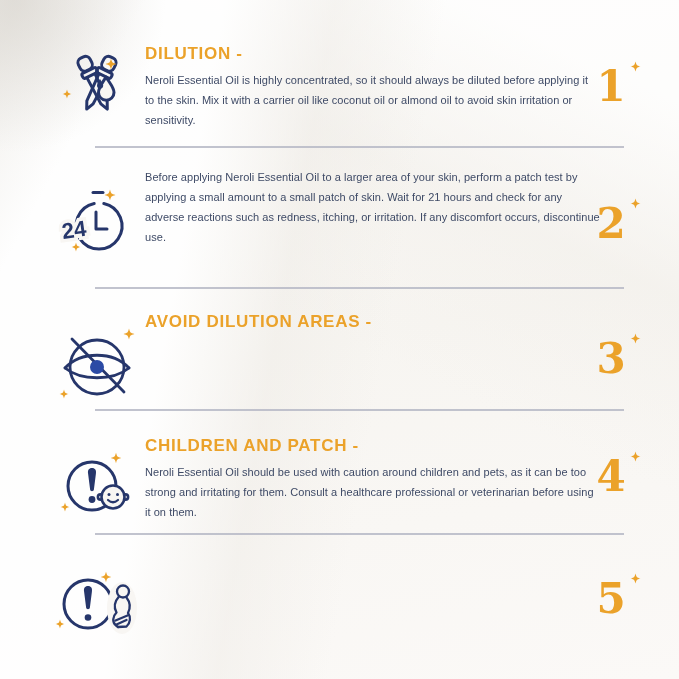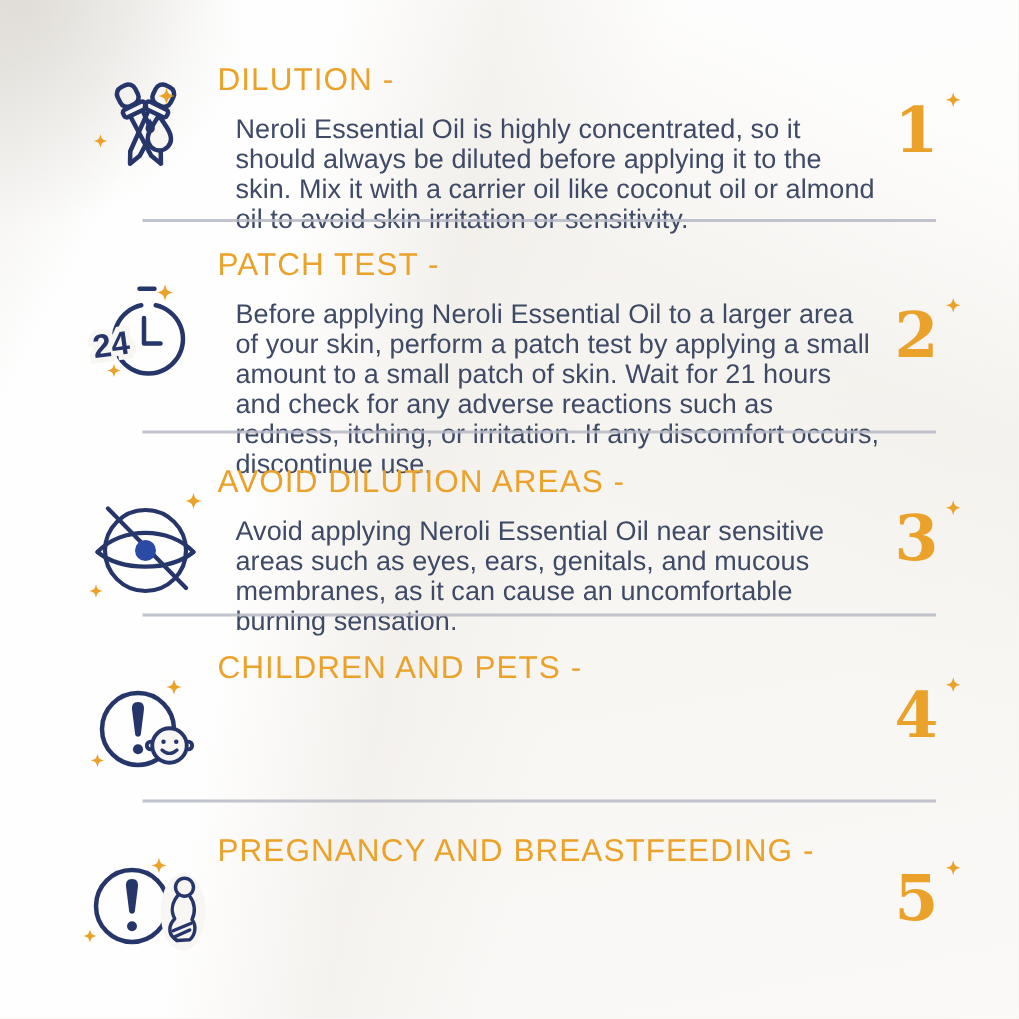--- a/index.html
+++ b/index.html
@@ -23,25 +23,25 @@
       linear-gradient(118deg, rgba(231,228,222,0.55) 2%, rgba(255,255,255,0) 14%),
       linear-gradient(100deg, rgba(255,255,255,0.9) 28%, rgba(238,235,230,0.45) 42%, rgba(255,255,255,0) 56%),
       linear-gradient(205deg, rgba(255,255,255,0.75) 10%, rgba(240,237,232,0.4) 30%, rgba(255,255,255,0) 50%),
       linear-gradient(170deg, #fbfaf8 0%, #f7f5f1 50%, #fbf9f7 100%);
   }
   .section{position:absolute;left:0;width:679px;}
   .icon{position:absolute;left:52px;width:90px;height:90px;}
   .content{position:absolute;left:145px;top:4px;width:455px;}
   .title{
     margin:0 0 6px 0;color:var(--accent);
-    font-size:21px;font-weight:400;letter-spacing:0.7px;line-height:20px;
+    font-size:17px;font-weight:700;letter-spacing:0.7px;line-height:20px;
   }
   .body-text{
-    margin:12px;color:var(--text);
-    font-size:18px;line-height:20px;letter-spacing:0.05px;
+    margin:0;color:var(--text);
+    font-size:11px;line-height:20px;letter-spacing:0.05px;
   }
   .big-number{
     position:absolute;left:592px;width:38px;text-align:center;
     font-family:"DejaVu Serif","Liberation Serif",serif;
     font-weight:700;font-size:42px;line-height:1.1;color:var(--accent);
   }
   .num-sparkle{position:absolute;top:-3px;right:-11px;width:11px;height:11px;}
   .divider{
     position:absolute;left:95px;width:529px;height:1.5px;
     background:var(--divider);opacity:0.85;
@@ -97,21 +97,20 @@
       <g stroke="var(--navy,#26366B)" stroke-width="3" stroke-linecap="round" stroke-linejoin="round">
         <path d="M42.2,16.5 A23,23 0 1 0 51.8,16.5"></path>
         <path d="M41,5.5 L51,5.5"></path>
         <path d="M44,25 L44,42 L55,42"></path>
       </g>
       <text x="10" y="50" transform="rotate(-8 24 44)" font-size="22" font-weight="bold" fill="var(--navy,#26366B)" stroke="var(--background,#F8F6F3)" stroke-width="7" paint-order="stroke">24</text>
       <path transform="translate(58,8) scale(5.5)" fill="var(--accent,#EBA22A)" d="M0,-1 C0.22,-0.22 0.22,-0.22 1,0 C0.22,0.22 0.22,0.22 0,1 C-0.22,0.22 -0.22,0.22 -1,0 C-0.22,-0.22 -0.22,-0.22 0,-1 Z"></path>
       <path transform="translate(24,60) scale(4.5)" fill="var(--accent,#EBA22A)" d="M0,-1 C0.22,-0.22 0.22,-0.22 1,0 C0.22,0.22 0.22,0.22 0,1 C-0.22,0.22 -0.22,0.22 -1,0 C-0.22,-0.22 -0.22,-0.22 0,-1 Z"></path>
     </svg>
     <div class="content">
-      <h2 class="title">PATCH TEST -</h2>
       <p class="body-text">Before applying Neroli Essential Oil to a larger area of your skin, perform a patch test by applying a small amount to a small patch of skin. Wait for 21 hours and check for any adverse reactions such as redness, itching, or irritation. If any discomfort occurs, discontinue use.</p>
     </div>
     <div class="big-number"><span>2</span>
       <svg class="num-sparkle" viewBox="-1.1 -1.1 2.2 2.2">
           <path fill="var(--accent,#EBA22A)" d="M0,-1 C0.22,-0.22 0.22,-0.22 1,0 C0.22,0.22 0.22,0.22 0,1 C-0.22,0.22 -0.22,0.22 -1,0 C-0.22,-0.22 -0.22,-0.22 0,-1 Z"></path>
         </svg>
     </div>
   </div>
 
   <div class="divider" id="d2"></div>
@@ -123,21 +122,20 @@
         <path d="M13,46 C29,29 61,29 77,46"></path>
         <path d="M13,46 C29,59 61,59 77,46"></path>
         <path d="M20,17 L72,70"></path>
       </g>
       <circle cx="45" cy="45" r="7" fill="var(--pupil-blue,#2B4AA5)"></circle>
       <path transform="translate(77,12) scale(5.5)" fill="var(--accent,#EBA22A)" d="M0,-1 C0.22,-0.22 0.22,-0.22 1,0 C0.22,0.22 0.22,0.22 0,1 C-0.22,0.22 -0.22,0.22 -1,0 C-0.22,-0.22 -0.22,-0.22 0,-1 Z"></path>
       <path transform="translate(12,72) scale(4.5)" fill="var(--accent,#EBA22A)" d="M0,-1 C0.22,-0.22 0.22,-0.22 1,0 C0.22,0.22 0.22,0.22 0,1 C-0.22,0.22 -0.22,0.22 -1,0 C-0.22,-0.22 -0.22,-0.22 0,-1 Z"></path>
     </svg>
     <div class="content">
       <h2 class="title">AVOID DILUTION AREAS -</h2>
-      <p class="body-text">Avoid applying Neroli Essential Oil near sensitive areas such as eyes, ears, genitals, and mucous membranes, as it can cause an uncomfortable burning sensation.</p>
     </div>
     <div class="big-number"><span>3</span>
       <svg class="num-sparkle" viewBox="-1.1 -1.1 2.2 2.2">
           <path fill="var(--accent,#EBA22A)" d="M0,-1 C0.22,-0.22 0.22,-0.22 1,0 C0.22,0.22 0.22,0.22 0,1 C-0.22,0.22 -0.22,0.22 -1,0 C-0.22,-0.22 -0.22,-0.22 0,-1 Z"></path>
         </svg>
     </div>
   </div>
 
   <div class="divider" id="d3"></div>
 
@@ -151,21 +149,22 @@
         <circle cx="73.5" cy="49" r="2.6"></circle>
         <circle cx="61" cy="49" r="11.5"></circle>
       </g>
       <circle cx="57" cy="46.5" r="1.5" fill="var(--navy,#26366B)"></circle>
       <circle cx="65.5" cy="46.5" r="1.5" fill="var(--navy,#26366B)"></circle>
       <path d="M56,52 Q61,56.5 66,52" stroke="var(--navy,#26366B)" stroke-width="2.2" stroke-linecap="round"></path>
       <path transform="translate(64,10) scale(5.2)" fill="var(--accent,#EBA22A)" d="M0,-1 C0.22,-0.22 0.22,-0.22 1,0 C0.22,0.22 0.22,0.22 0,1 C-0.22,0.22 -0.22,0.22 -1,0 C-0.22,-0.22 -0.22,-0.22 0,-1 Z"></path>
       <path transform="translate(13,59) scale(4.5)" fill="var(--accent,#EBA22A)" d="M0,-1 C0.22,-0.22 0.22,-0.22 1,0 C0.22,0.22 0.22,0.22 0,1 C-0.22,0.22 -0.22,0.22 -1,0 C-0.22,-0.22 -0.22,-0.22 0,-1 Z"></path>
     </svg>
     <div class="content">
-      <h2 class="title">CHILDREN AND PETS -</h2>
+      <h2 class="title">CHILDREN AND PATCH -</h2>
+      <p class="body-text">Neroli Essential Oil should be used with caution around children and pets, as it can be too strong and irritating for them. Consult a healthcare professional or veterinarian before using it on them.</p>
     </div>
     <div class="big-number"><span>4</span>
       <svg class="num-sparkle" viewBox="-1.1 -1.1 2.2 2.2">
           <path fill="var(--accent,#EBA22A)" d="M0,-1 C0.22,-0.22 0.22,-0.22 1,0 C0.22,0.22 0.22,0.22 0,1 C-0.22,0.22 -0.22,0.22 -1,0 C-0.22,-0.22 -0.22,-0.22 0,-1 Z"></path>
         </svg>
     </div>
   </div>
 
   <div class="divider" id="d4"></div>
 
@@ -179,21 +178,20 @@
         <circle cx="71" cy="21.5" r="6"></circle>
         <path d="M67,26.5 C63,31 61.5,37 64.5,42.5 C60.5,46.5 60,52 64,55.5 L66,57"></path>
         <path d="M74.5,27.5 C78,32 78.5,38 76,43 C79,47 78.5,53 74.5,56.5 L66,57"></path>
         <path d="M63.5,50.5 L75.5,45.5"></path>
         <path d="M64.5,54.5 L74.5,50"></path>
       </g>
       <path transform="translate(54,7) scale(5.2)" fill="var(--accent,#EBA22A)" d="M0,-1 C0.22,-0.22 0.22,-0.22 1,0 C0.22,0.22 0.22,0.22 0,1 C-0.22,0.22 -0.22,0.22 -1,0 C-0.22,-0.22 -0.22,-0.22 0,-1 Z"></path>
       <path transform="translate(8,54) scale(4.5)" fill="var(--accent,#EBA22A)" d="M0,-1 C0.22,-0.22 0.22,-0.22 1,0 C0.22,0.22 0.22,0.22 0,1 C-0.22,0.22 -0.22,0.22 -1,0 C-0.22,-0.22 -0.22,-0.22 0,-1 Z"></path>
     </svg>
     <div class="content">
-      <h2 class="title">PREGNANCY AND BREASTFEEDING -</h2>
     </div>
     <div class="big-number"><span>5</span>
       <svg class="num-sparkle" viewBox="-1.1 -1.1 2.2 2.2">
           <path fill="var(--accent,#EBA22A)" d="M0,-1 C0.22,-0.22 0.22,-0.22 1,0 C0.22,0.22 0.22,0.22 0,1 C-0.22,0.22 -0.22,0.22 -1,0 C-0.22,-0.22 -0.22,-0.22 0,-1 Z"></path>
         </svg>
     </div>
   </div>
 
 </div>
 

